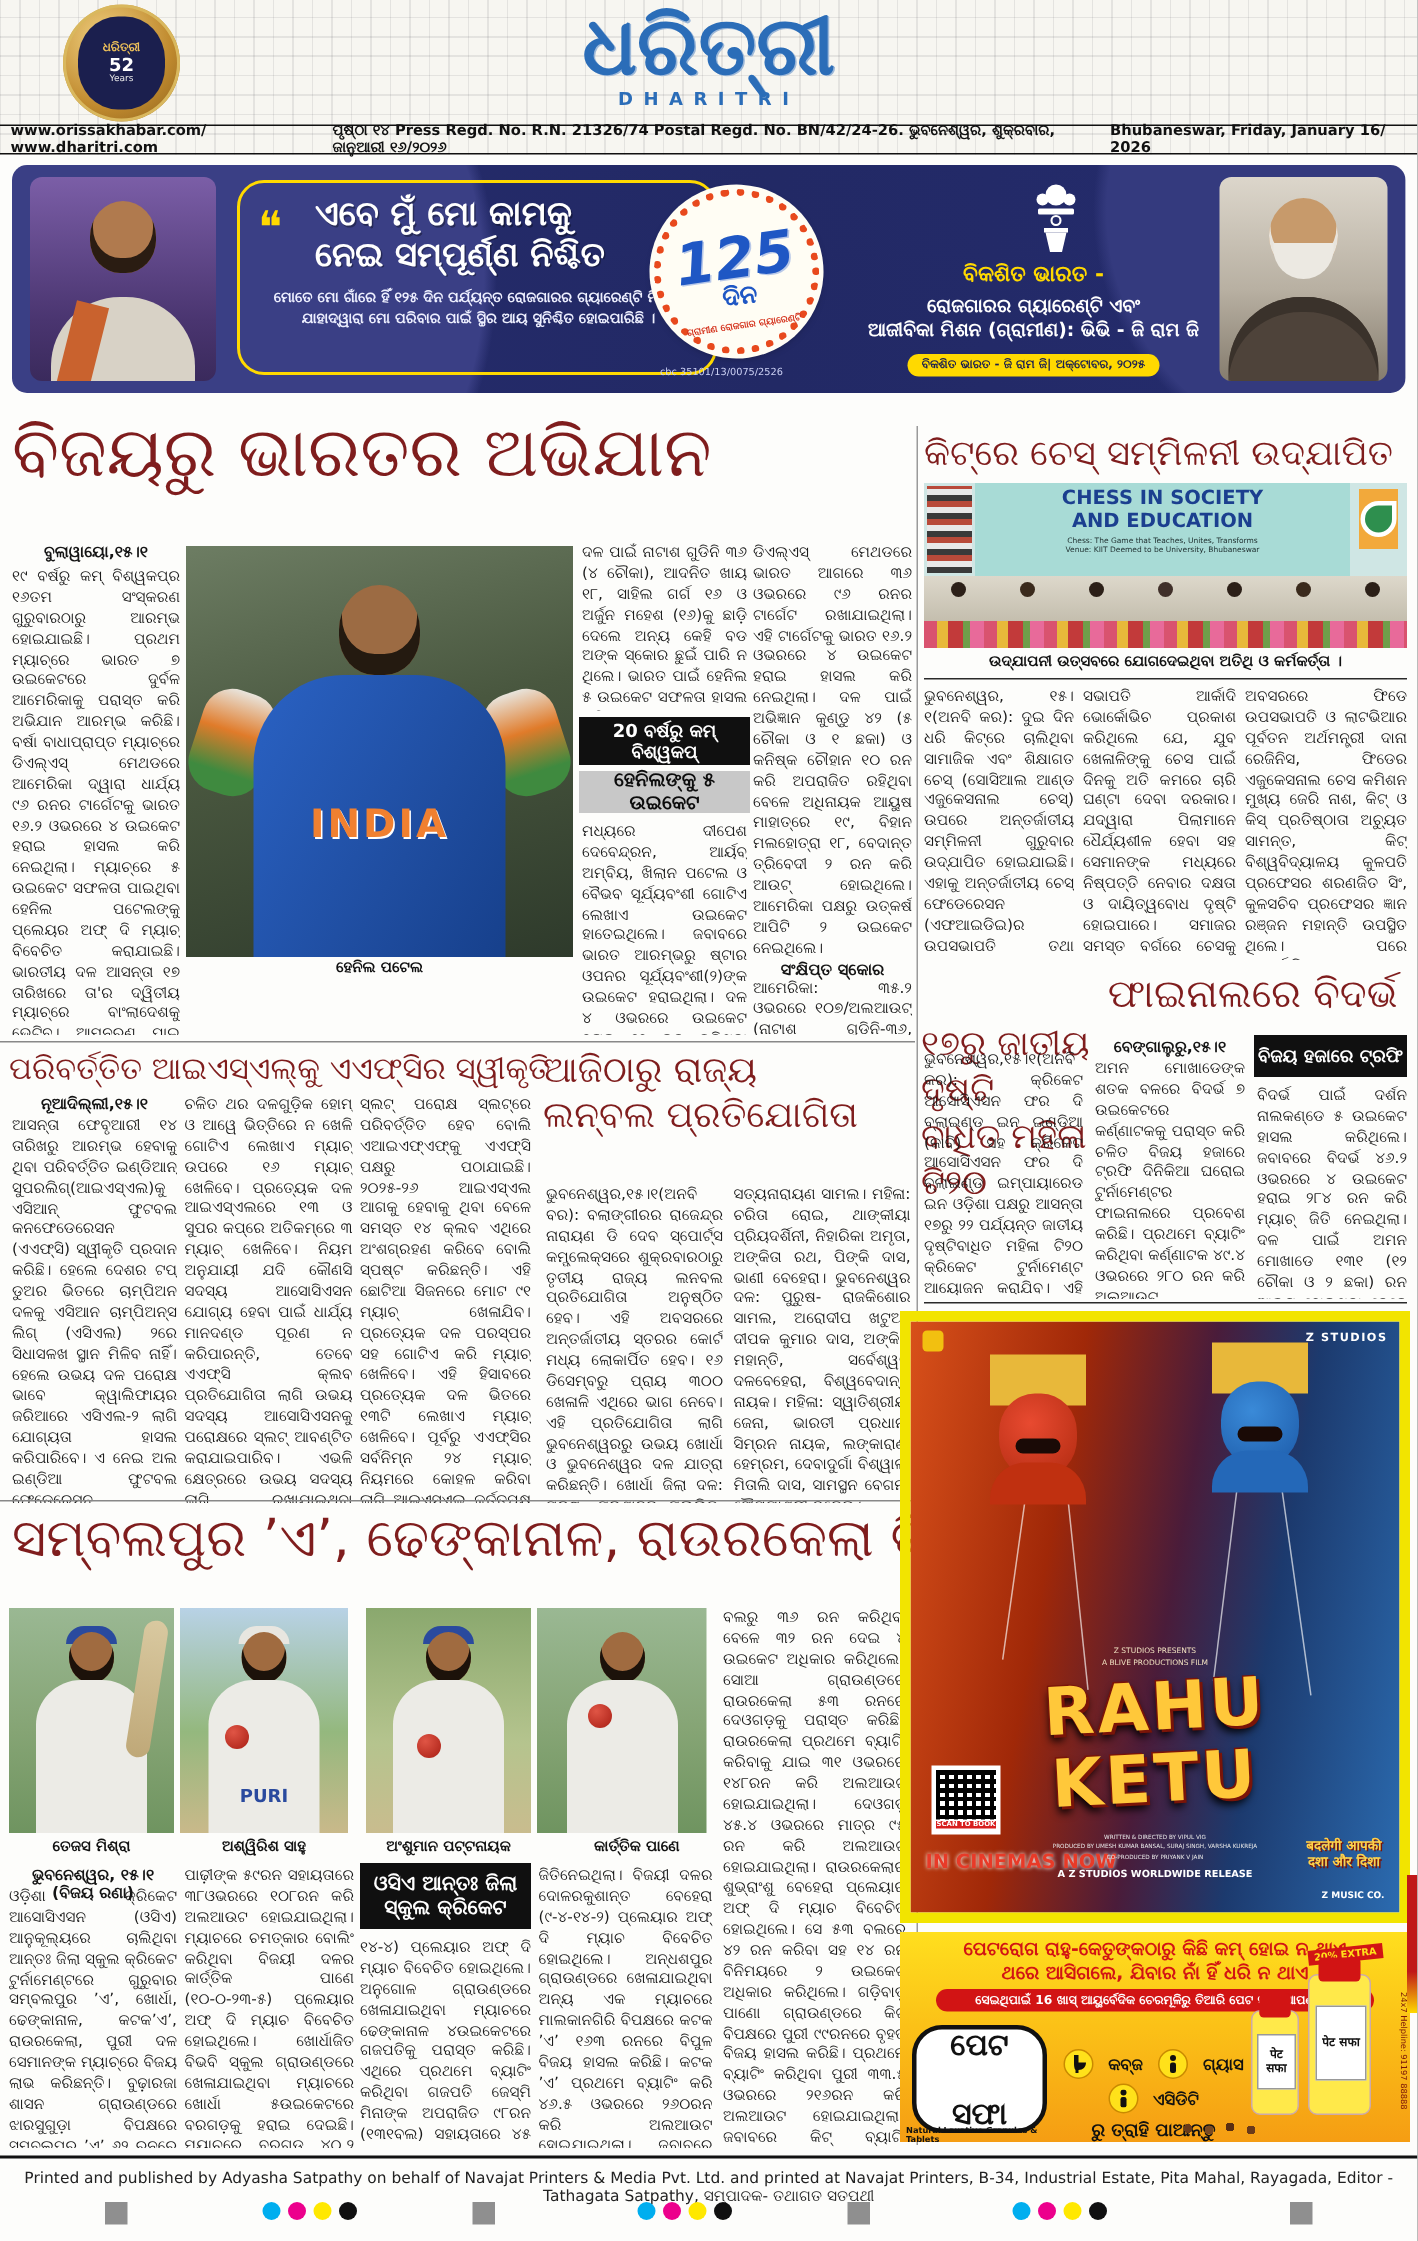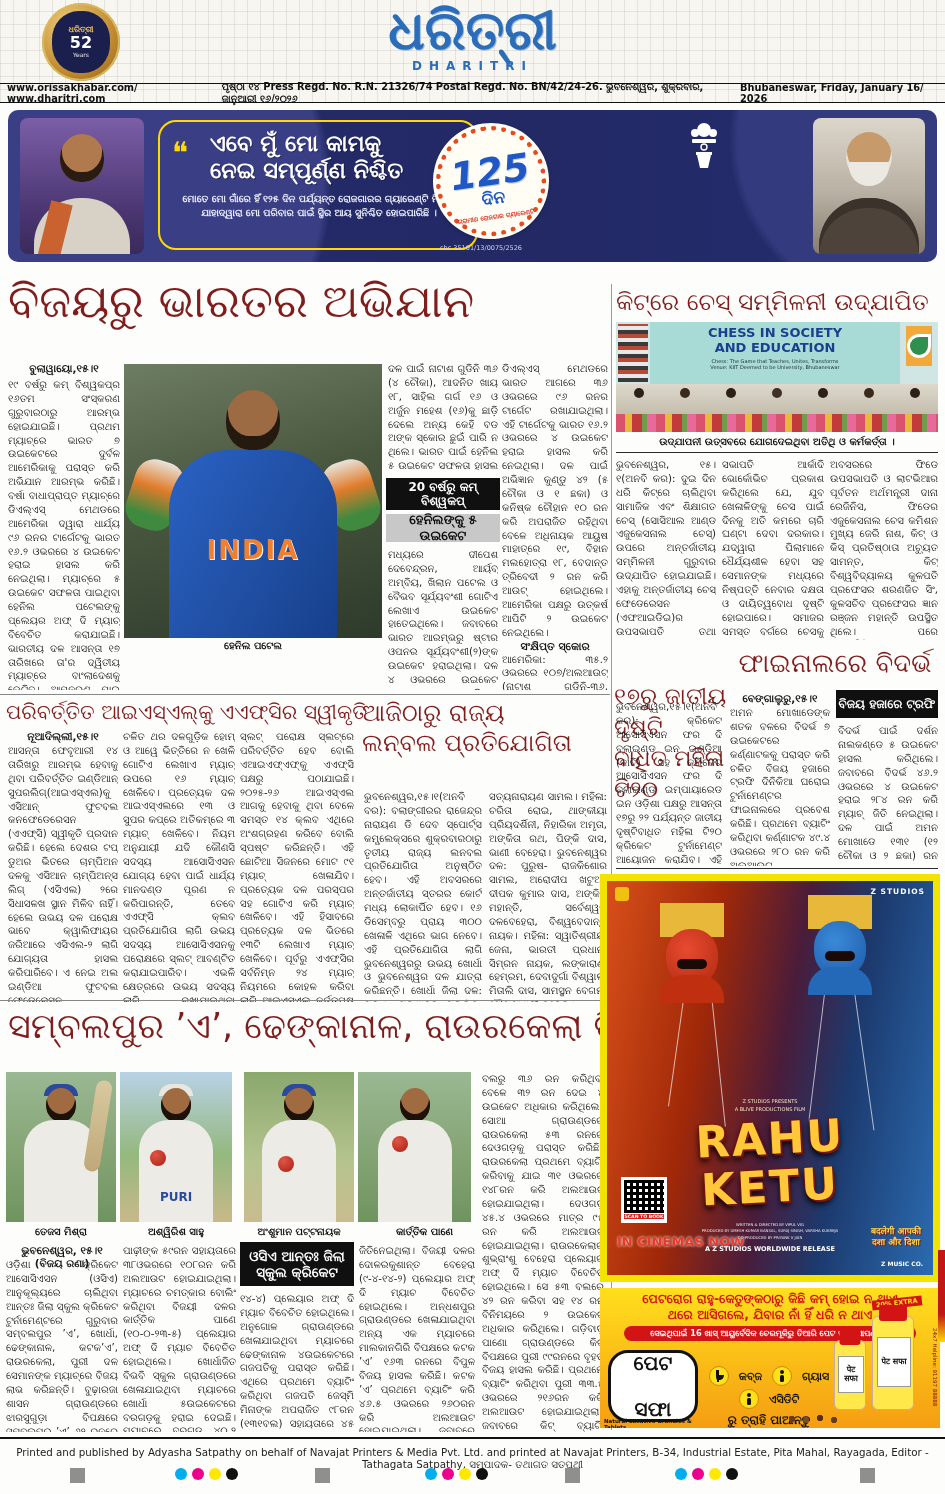--- a/index.html
+++ b/index.html
@@ -17,21 +17,21 @@
   
   .top-wrap{left:0;top:0;width:945px;height:103px;
     background:repeating-linear-gradient(0deg,rgba(60,60,70,.10) 0 1px,transparent 1px 13px),
                repeating-linear-gradient(90deg,rgba(60,60,70,.10) 0 1px,transparent 1px 13px),#f7f6f1;}
   .emblem{left:42px;top:3px;width:78px;height:78px;border-radius:50%;
     background:radial-gradient(circle at 35% 30%,#f0d080,#c08a2e 60%,#8a5f1c);
     display:flex;align-items:center;justify-content:center;box-shadow:0 0 0 2px #d9b85e inset;}
   .emblem-in{width:58px;height:62px;border-radius:46%;background:#1b1f4e;color:#fff;
     display:flex;flex-direction:column;align-items:center;justify-content:center;line-height:1;}
   .emblem-title{font-size:8px;color:#f0c25a;font-weight:bold;}
-  .emblem-years{font-size:16px;font-weight:800;color:#fff;margin:1px 0;}
+  .emblem-years{font-size:12px;font-weight:800;color:#fff;margin:1px 0;}
   .emblem-sub{font-size:6px;color:#e8e8e8;}
   .logo-wrap{left:0;top:4px;width:945px;text-align:center;line-height:1;}
   .logo-main{font-size:54px;font-weight:800;color:#2b6db8;text-shadow:1px 1px 0 #9db8d8;}
   .logo-sub{font-size:12px;font-weight:bold;letter-spacing:7px;color:#2b6db8;margin-top:2px;}
   .infobar{left:0;top:83px;width:945px;height:20px;border-top:1.6px solid #111;border-bottom:1.6px solid #111;
     display:flex;align-items:center;justify-content:space-between;padding:0 7px;box-sizing:border-box;
     font-size:9.8px;font-weight:bold;color:#111;background:transparent;}
 
   
   .adbanner{left:8px;top:110px;width:929px;height:152px;border-radius:10px;
@@ -249,20 +249,26 @@
           <circle cx="20" cy="10" r="7"></circle>
           <circle cx="11" cy="13" r="4"></circle>
           <circle cx="29" cy="13" r="4"></circle>
           <rect x="8" y="19" width="24" height="4" rx="1"></rect>
           <circle cx="20" cy="27" r="3" fill="none" stroke="#fff" stroke-width="1.4"></circle>
           <rect x="12" y="32" width="16" height="3"></rect>
           <path d="M13 35 L27 35 L24 48 L16 48 Z"></path>
         </g>
       </svg>
     </div>
+    <div class="abs ad-right">
+      <div class="ad-right-title">ବିକଶିତ ଭାରତ -</div>
+      <div class="ad-right-l1">ରୋଜଗାରର ଗ୍ୟାରେଣ୍ଟି ଏବଂ</div>
+      <div class="ad-right-l2">ଆଜୀବିକା ମିଶନ (ଗ୍ରାମୀଣ): ଭିଭି - ଜି ରାମ ଜି</div>
+      <span class="ad-pill">ବିକଶିତ ଭାରତ - ଜି ରାମ ଜି| ଅକ୍ଟୋବର, ୨୦୨୫</span>
+    </div>
     <div class="abs modi-photo">
       <div class="modi-head"></div>
       <div class="modi-beard"></div>
       <div class="modi-body"></div>
     </div>
   </div>
 
   <div class="abs hl hl-main nowrap">ବିଜୟରୁ ଭାରତର ଅଭିଯାନ</div>
   <div class="abs dateline" style="left:8px;top:362px;width:112px;">ବୁଲାୱାୟୋ,୧୫।୧</div>
   <div class="abs body-txt" style="left:8px;top:378px;width:112px;height:312px;">୧୯ ବର୍ଷରୁ କମ୍ ବିଶ୍ୱକପ୍‌ର ୧୬ତମ ସଂସ୍କରଣ ଗୁରୁବାରଠାରୁ ଆରମ୍ଭ ହୋଇଯାଇଛି। ପ୍ରଥମ ମ୍ୟାଚ୍‌ରେ ଭାରତ ୭ ଉଇକେଟରେ ଦୁର୍ବଳ ଆମେରିକାକୁ ପରାସ୍ତ କରି ଅଭିଯାନ ଆରମ୍ଭ କରିଛି। ବର୍ଷା ବାଧାପ୍ରାପ୍ତ ମ୍ୟାଚ୍‌ରେ ଡିଏଲ୍ଏସ୍ ମେଥଡରେ ଆମେରିକା ଦ୍ୱାରା ଧାର୍ଯ୍ୟ ୯୬ ରନର ଟାର୍ଗେଟକୁ ଭାରତ ୧୬.୨ ଓଭରରେ ୪ ଉଇକେଟ ହରାଇ ହାସଲ କରି ନେଇଥିଲା। ମ୍ୟାଚ୍‌ରେ ୫ ଉଇକେଟ ସଫଳତା ପାଇଥିବା ହେନିଲ ପଟେଲଙ୍କୁ ପ୍ଲେୟର ଅଫ୍ ଦି ମ୍ୟାଚ୍ ବିବେଚିତ କରାଯାଇଛି। ଭାରତୀୟ ଦଳ ଆସନ୍ତା ୧୭ ତାରିଖରେ ତା'ର ଦ୍ୱିତୀୟ ମ୍ୟାଚ୍‌ରେ ବାଂଲାଦେଶକୁ ଭେଟିବ। ଆମନ୍ତ୍ରଣ ପାଇ ପ୍ରଥମେ ବ୍ୟାଟିଂ କରିଥିବା ଆମେରିକା ବିପର୍ଯ୍ୟୟର ସମ୍ମୁଖୀନ ହୋଇ ୩୫.୨ ଓଭରରେ ୧୦୭ ରନରେ ଅଲଆଉଟ୍ ହୋଇଯାଇଥିଲା।</div>

